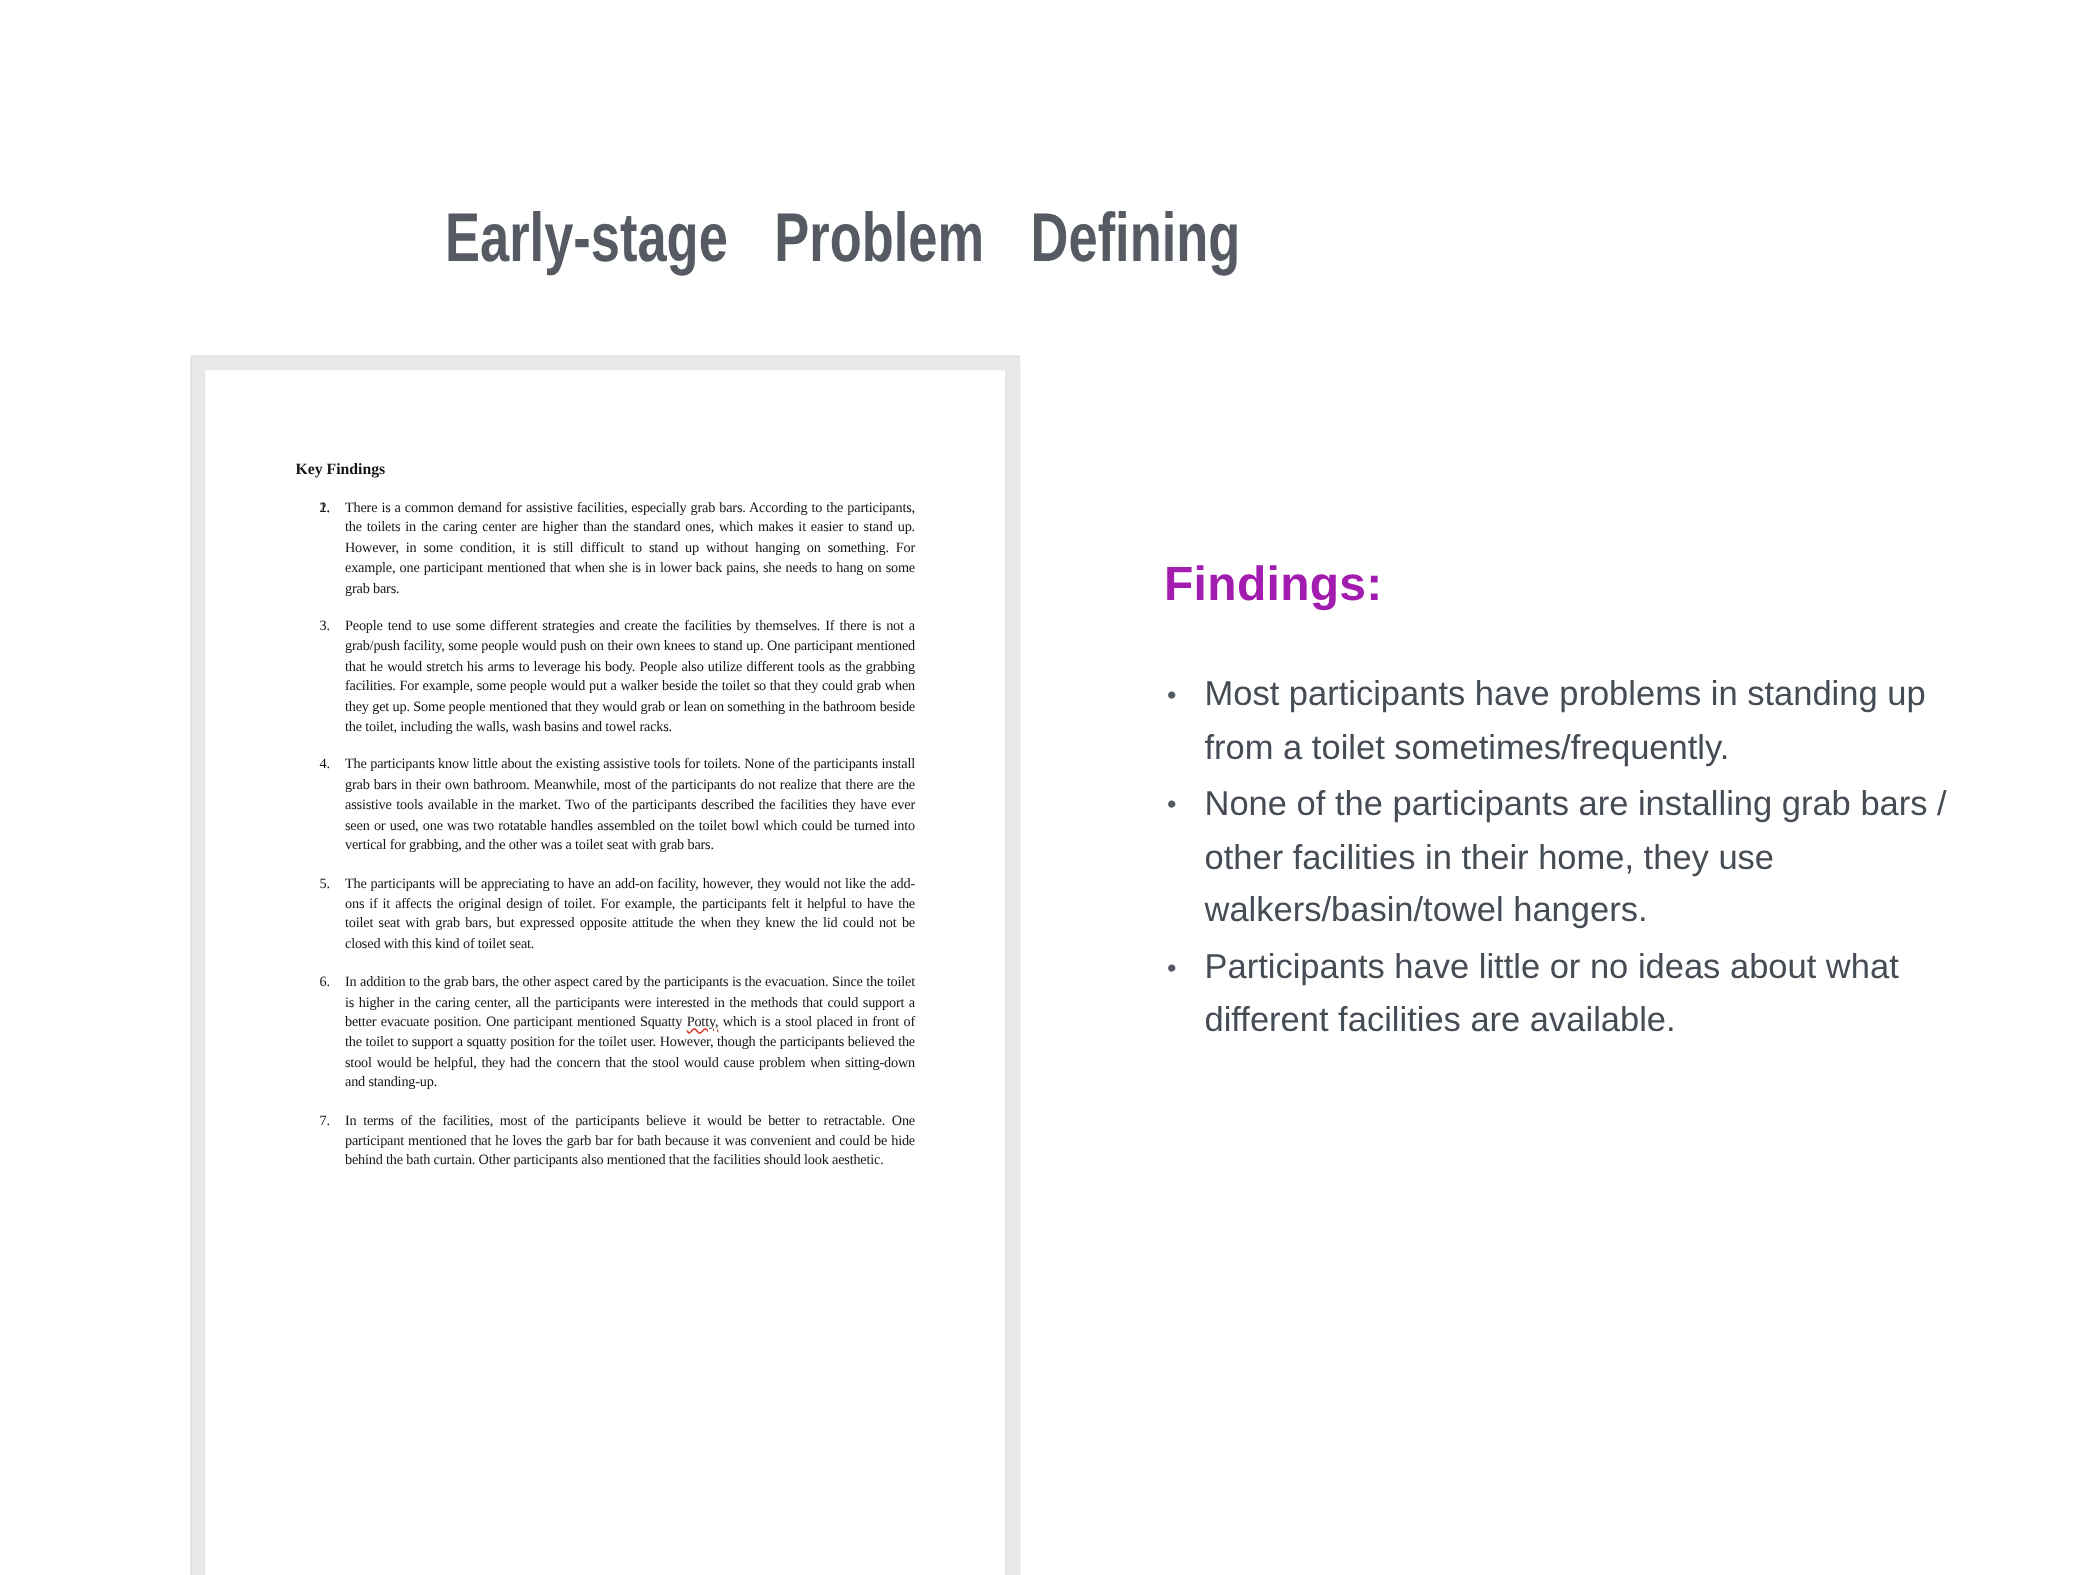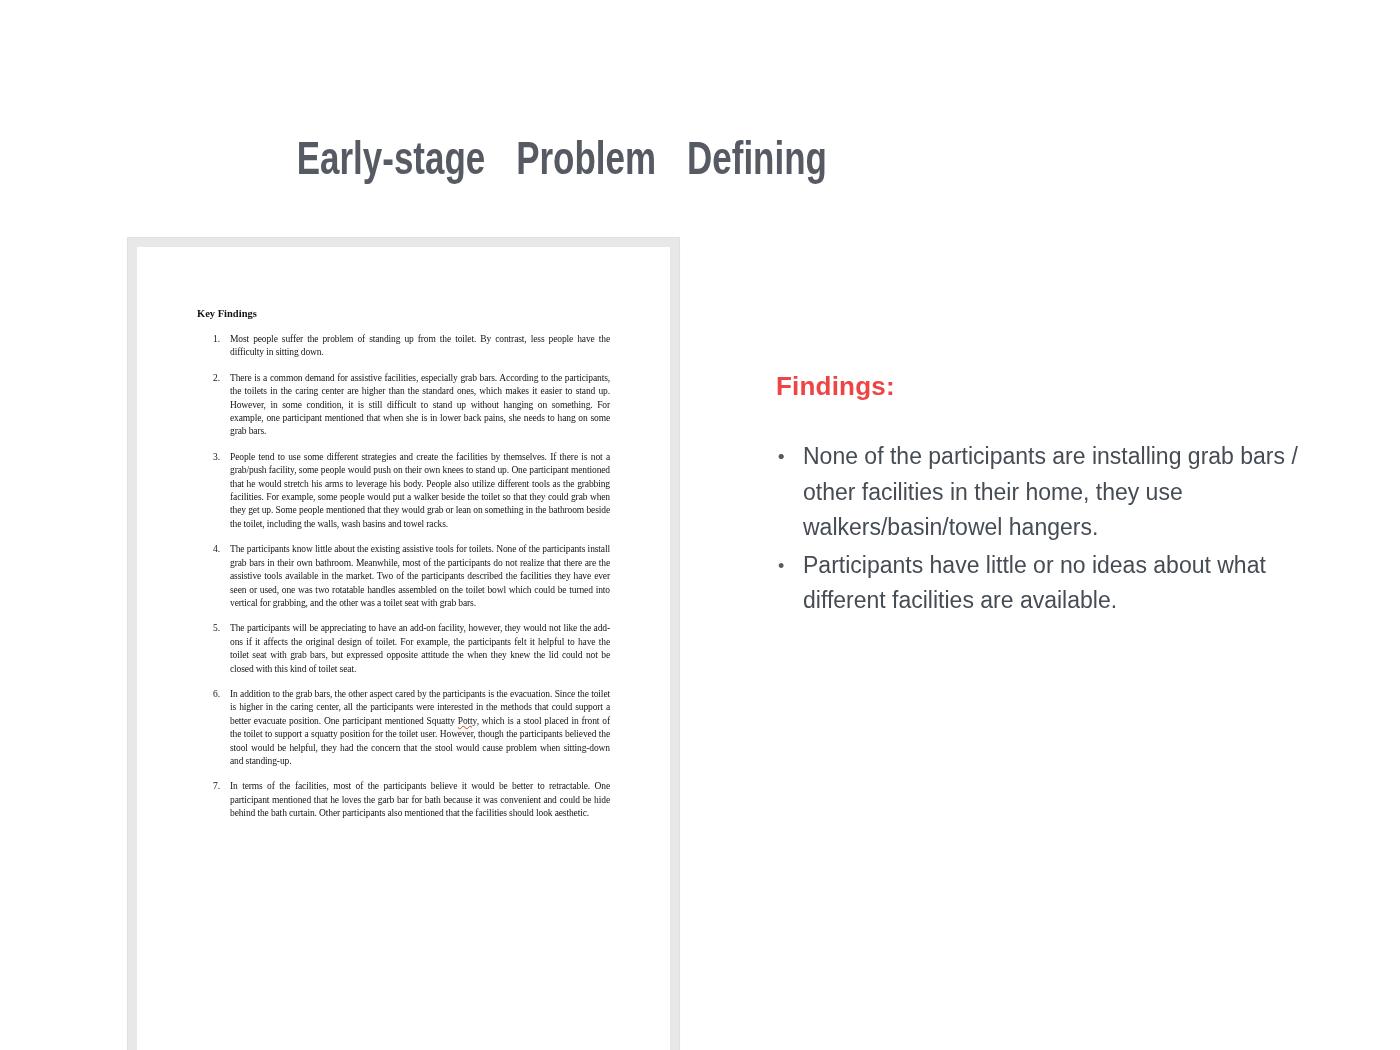--- a/index.html
+++ b/index.html
@@ -70,23 +70,23 @@
     text-underline-offset: 1px;
   }
 
   
   .findings {
     position: absolute; left: 776px; top: 371px;
     width: 552px;
     color: #464c54;
   }
   .findings-heading {
-    font-size: 26px;
+    font-size: 32px;
     font-weight: 700;
-    color: #ef4444;
+    color: #a21caf;
     letter-spacing: 0.2px;
   }
   .findings-list {
     list-style: none;
     margin-top: 37px;
   }
   .findings-list li {
     position: relative;
     padding-left: 27px;
     font-size: 23px;
@@ -110,21 +110,20 @@
   <div class="title-wrap">
     <h1 class="slide-title">Early-stage Problem Defining</h1>
   </div>
 
   <figure class="doc-figure">
     <div class="doc-page">
       <div class="doc-heading">Key Findings</div>
       <ol class="doc-list">
         <li>
           <span class="num">1.</span>
-          <span>Most people suffer the problem of standing up from the toilet. By contrast, less people have the difficulty in sitting down.</span>
         </li>
         <li>
           <span class="num">2.</span>
           <span>There is a common demand for assistive facilities, especially grab bars. According to the participants, the toilets in the caring center are higher than the standard ones, which makes it easier to stand up. However, in some condition, it is still difficult to stand up without hanging on something. For example, one participant mentioned that when she is in lower back pains, she needs to hang on some grab bars.</span>
         </li>
         <li>
           <span class="num">3.</span>
           <span>People tend to use some different strategies and create the facilities by themselves. If there is not a grab/push facility, some people would push on their own knees to stand up. One participant mentioned that he would stretch his arms to leverage his body. People also utilize different tools as the grabbing facilities. For example, some people would put a walker beside the toilet so that they could grab when they get up. Some people mentioned that they would grab or lean on something in the bathroom beside the toilet, including the walls, wash basins and towel racks.</span>
         </li>
         <li>
@@ -145,20 +144,21 @@
         </li>
       </ol>
     </div>
   </figure>
 
   <section class="findings">
     <h2 class="findings-heading">Findings:</h2>
     <ul class="findings-list">
       <li>
         <span class="dot">•</span>
+        <span>Most participants have problems in standing up from a toilet sometimes/frequently.</span>
       </li>
       <li>
         <span class="dot">•</span>
         <span>None of the participants are installing grab bars / other facilities in their home, they use walkers/basin/towel hangers.</span>
       </li>
       <li>
         <span class="dot">•</span>
         <span>Participants have little or no ideas about what different facilities are available.</span>
       </li>
     </ul>

